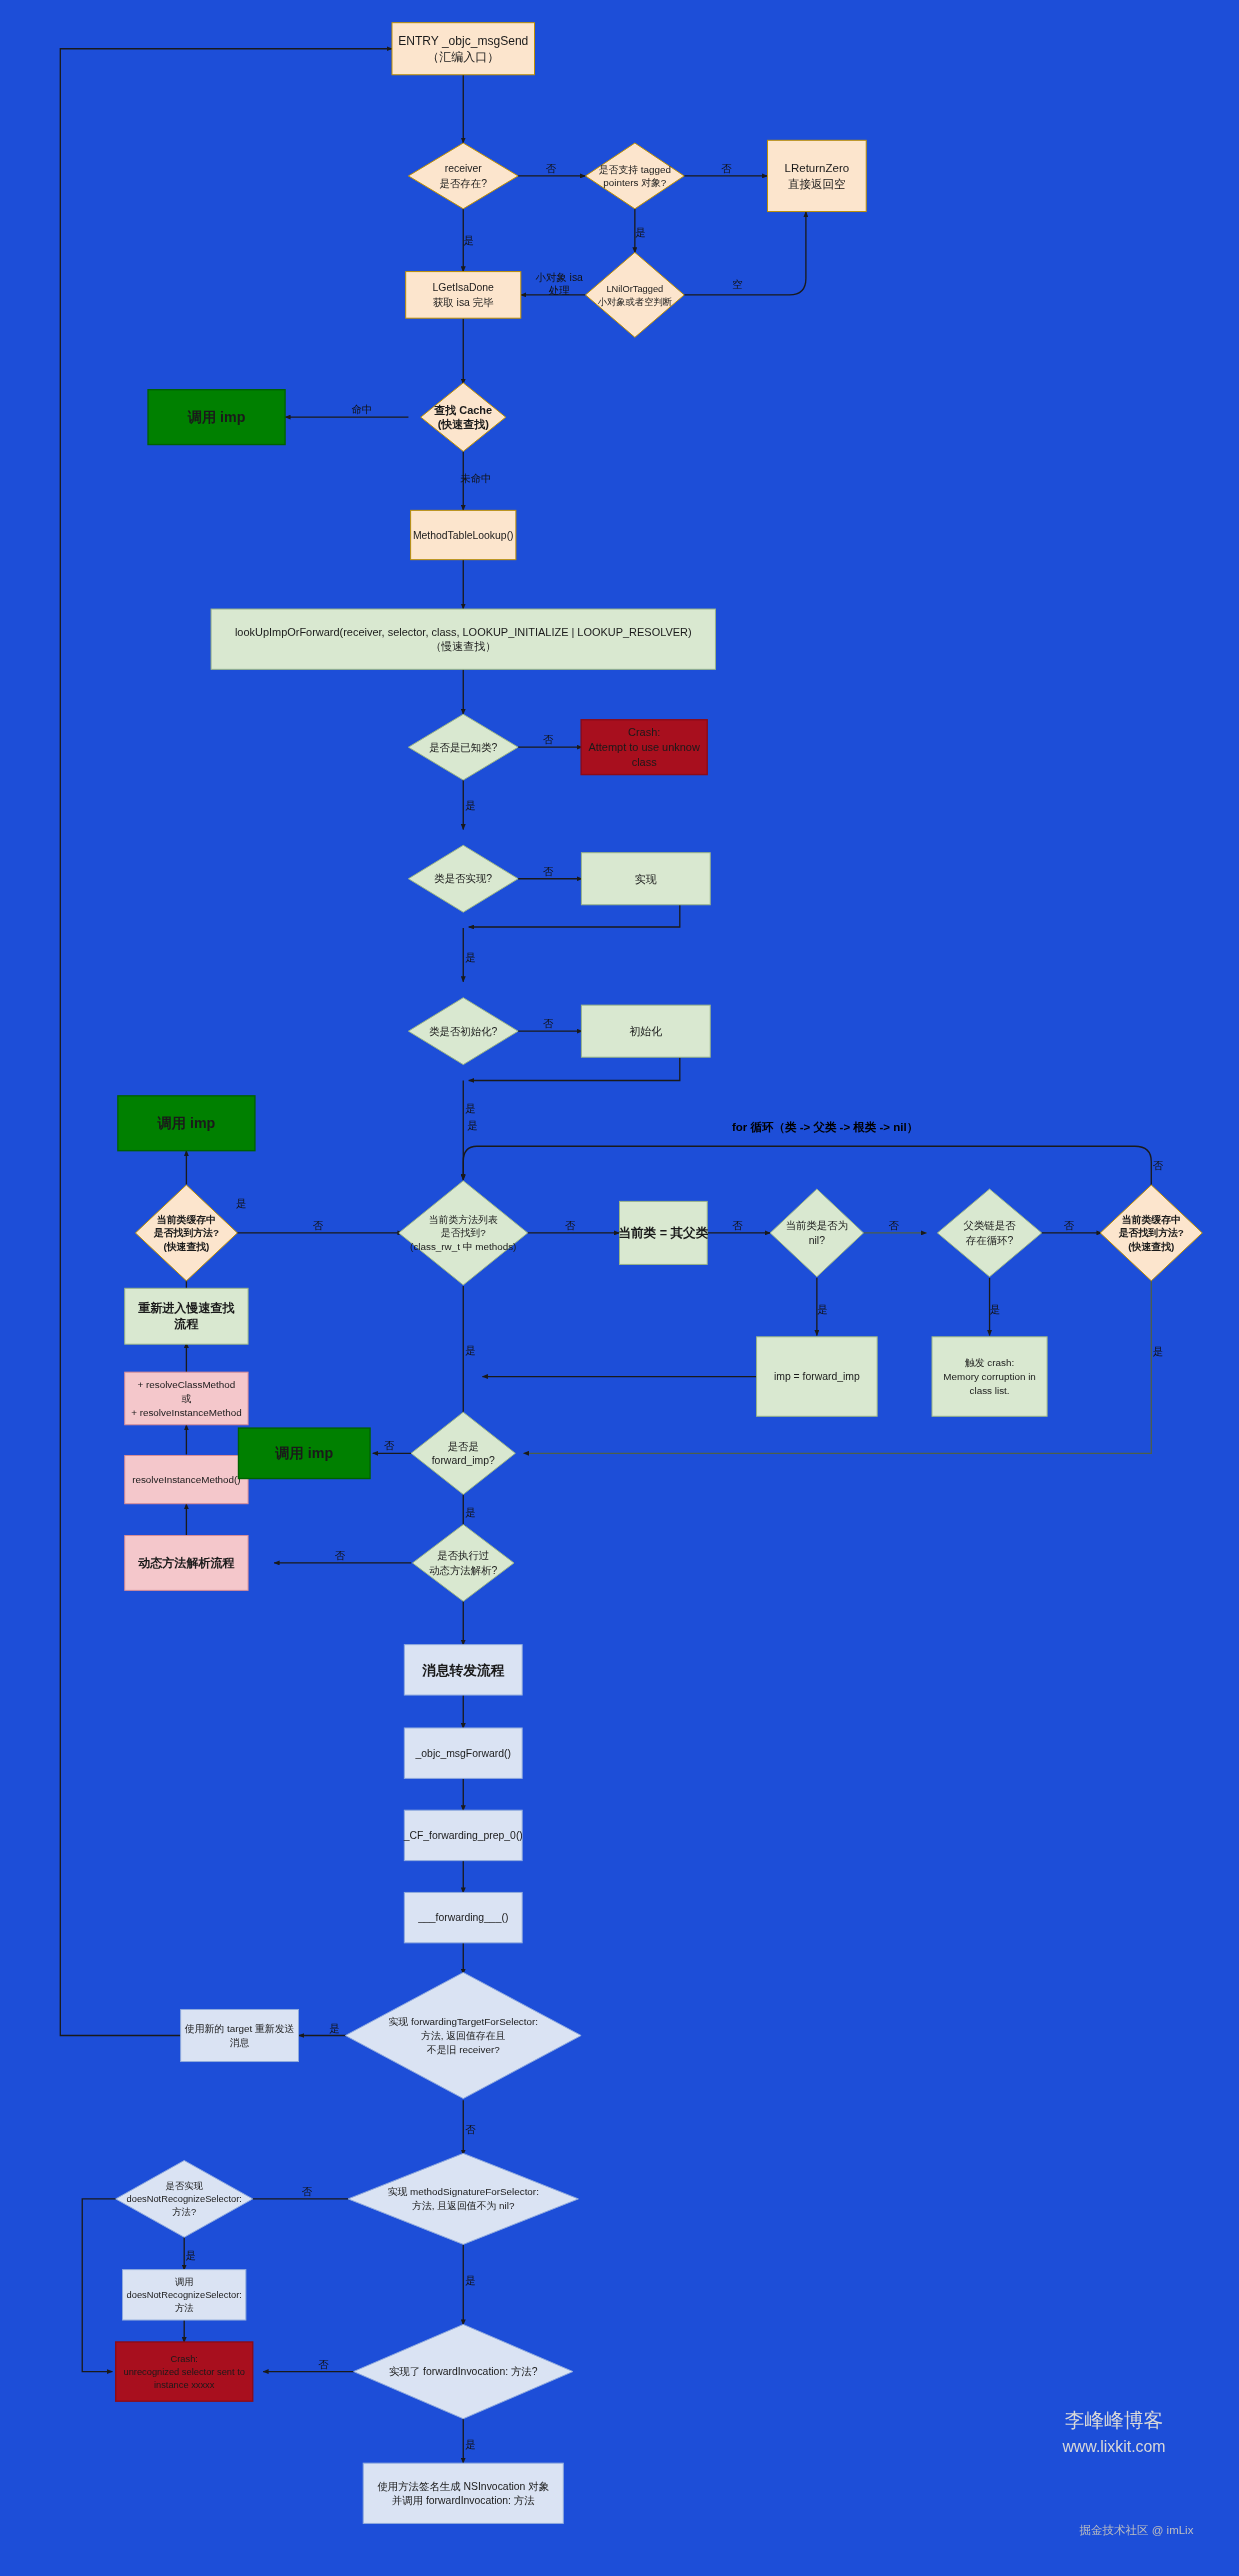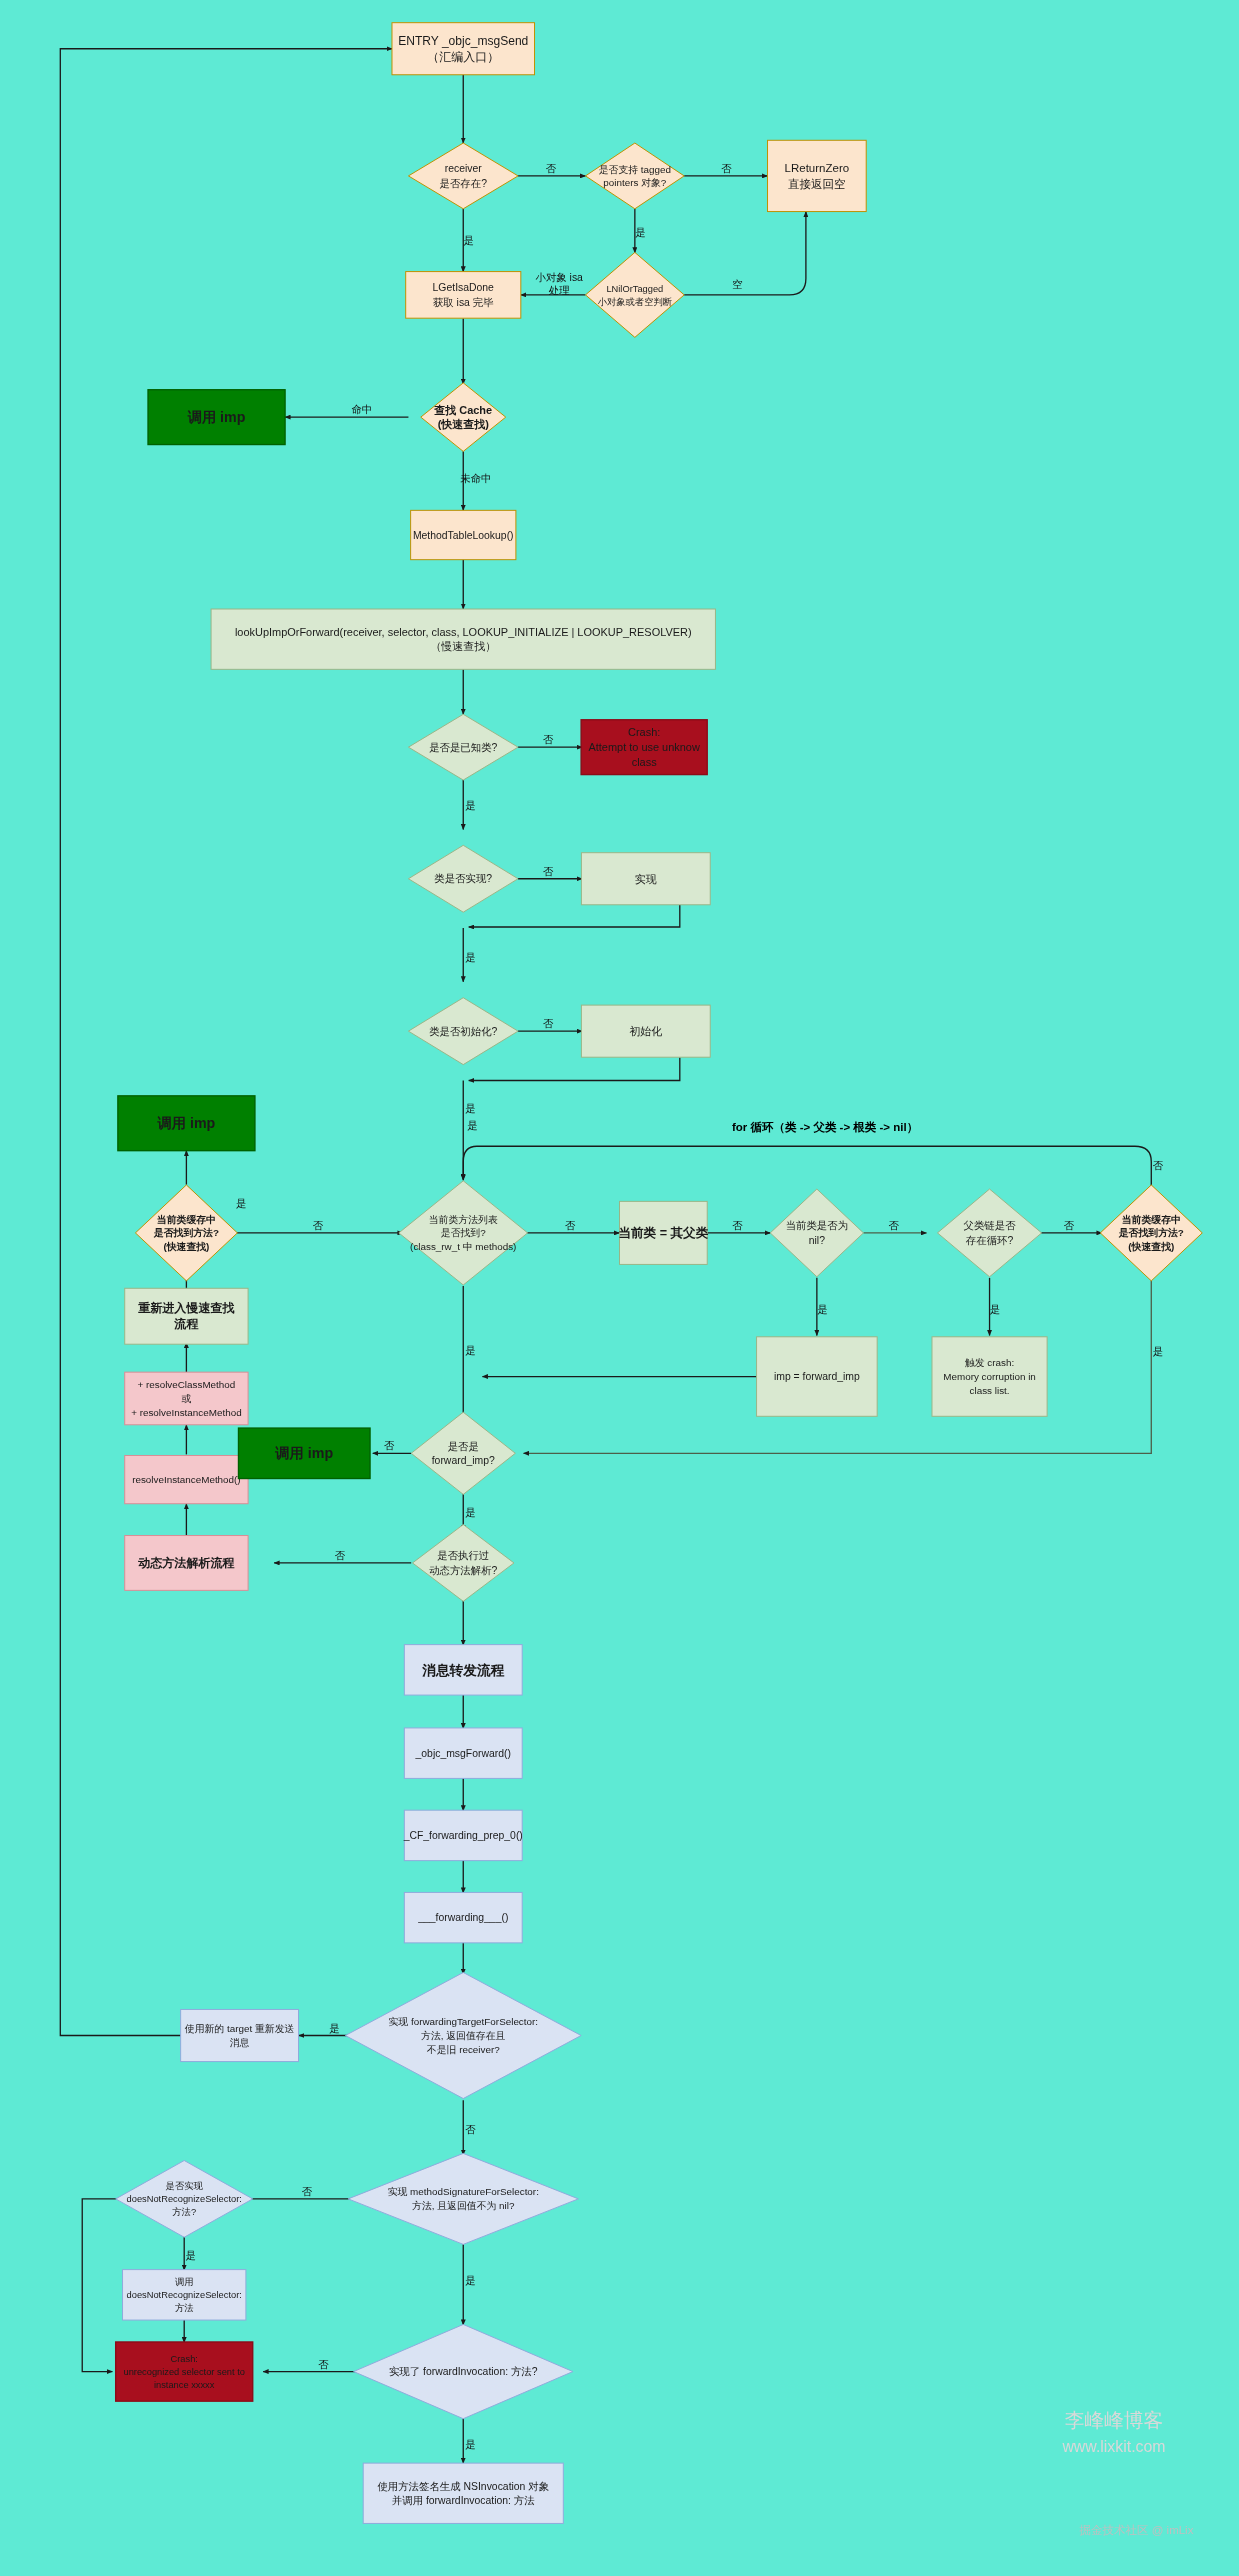--- a/index.html
+++ b/index.html
@@ -1,17 +1,17 @@
 <!DOCTYPE html>
 <html style="font-size:8.8px"><head>
 <meta charset="utf-8">
 <style>
   html,body{margin:0;padding:0;background:#ffffff;}
   body{font-family:"Liberation Sans","DejaVu Sans",sans-serif;}
-  #stage{position:relative;width:1239px;height:2576px;background:#5eead4;overflow:hidden;}
+  #stage{position:relative;width:1239px;height:2576px;background:#1d4ed8;overflow:hidden;}
   svg{position:absolute;left:0;top:0;width:1239px;height:2576px;}
   .nodeText{font-family:"Liberation Sans","DejaVu Sans",sans-serif;fill:#1a1a1a;}
   .edgeLabel{font-family:"Liberation Sans","DejaVu Sans",sans-serif;fill:#111;font-size:19px;}
   .wm1{font-family:"Liberation Sans","DejaVu Sans",sans-serif;fill:#d9d9d9;}
   .wm2{font-family:"Liberation Sans","DejaVu Sans",sans-serif;fill:#bfbfbf;}
   .loopLbl{font-family:"Liberation Sans","DejaVu Sans",sans-serif;fill:#000;font-size:21px;font-weight:bold;}
 </style>
 </head>
 <body>
 

